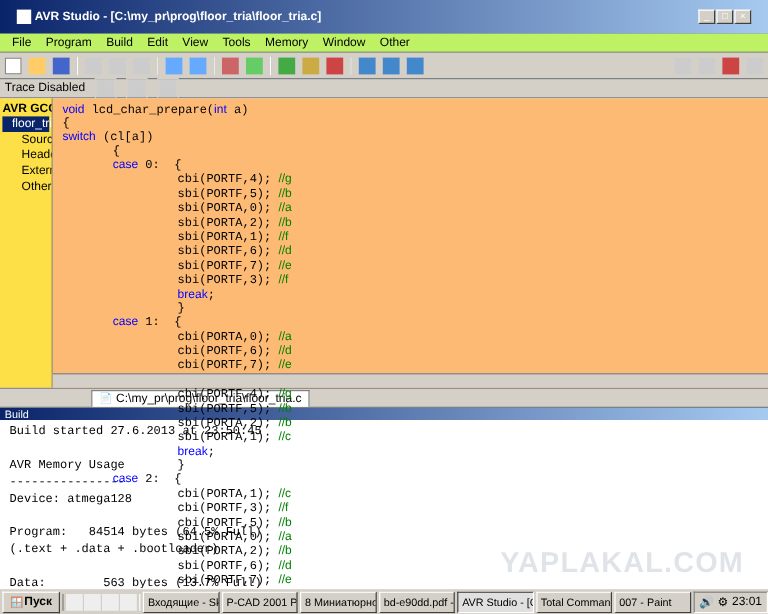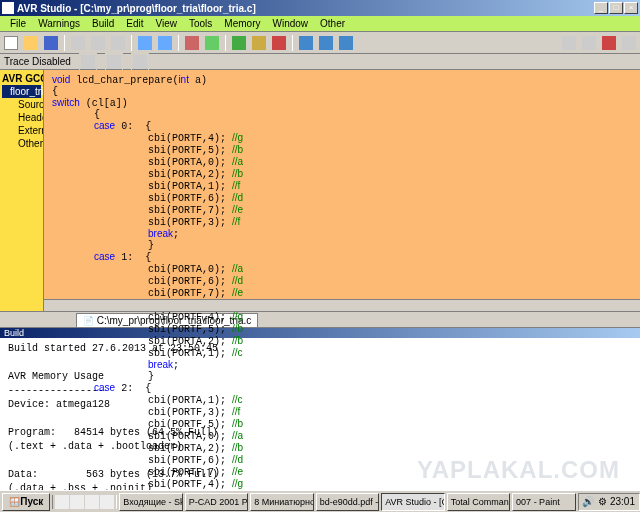--- a/index.html
+++ b/index.html
@@ -1,17 +1,17 @@
 <!DOCTYPE html>
 <html><head>
 <meta charset="utf-8">
 <style>
 *{margin:0;padding:0;box-sizing:border-box;font-family:Tahoma,sans-serif;font-size:10px}
 body{width:640px;height:512px;background:#3a6ea5;overflow:hidden;position:relative}
-.titlebar{height:16px;background:linear-gradient(to right,#0a246a,#a6caf0);color:#fff;display:flex;align-items:center;padding:0 2px}
+.titlebar{height:28px;background:linear-gradient(to right,#0a246a,#a6caf0);color:#fff;display:flex;align-items:center;padding:0 14px}
 .titlebar .icon{width:12px;height:12px;background:#fff;margin-right:3px}
 .titlebar .title{flex:1;font-size:10px;font-weight:bold}
 .winbtns{display:flex;gap:1px}
 .winbtn{width:14px;height:12px;background:#d4d0c8;border:1px solid #fff;border-right-color:#404040;border-bottom-color:#404040;font-size:8px;text-align:center;line-height:10px;font-family:Arial}
 .menubar{height:16px;background:#bef264;display:flex;align-items:center;padding:0 4px;border-bottom:1px solid #808080}
 .menubar span{padding:0 6px;cursor:default}
 .toolbar{height:22px;background:#d4d0c8;display:flex;align-items:center;padding:0 2px;border-bottom:1px solid #808080;gap:2px}
 .tbtn{width:18px;height:18px;border:1px solid #d4d0c8;display:flex;align-items:center;justify-content:center}
 .tbic{width:14px;height:14px}
 .tsep{width:1px;height:16px;background:#808080;border-right:1px solid #fff;margin:0 2px}
@@ -51,21 +51,21 @@
   <div class="title">AVR Studio - [C:\my_pr\prog\floor_tria\floor_tria.c]</div>
   <div class="winbtns">
     <div class="winbtn">_</div>
     <div class="winbtn">□</div>
     <div class="winbtn">×</div>
   </div>
 </div>
 
 <div class="menubar">
   <span>File</span>
-  <span>Warnings</span>
+  <span>Program</span>
   <span>Build</span>
   <span>Edit</span>
   <span>View</span>
   <span>Tools</span>
   <span>Memory</span>
   <span>Window</span>
   <span>Other</span>
 </div>
 
 <div class="toolbar">

